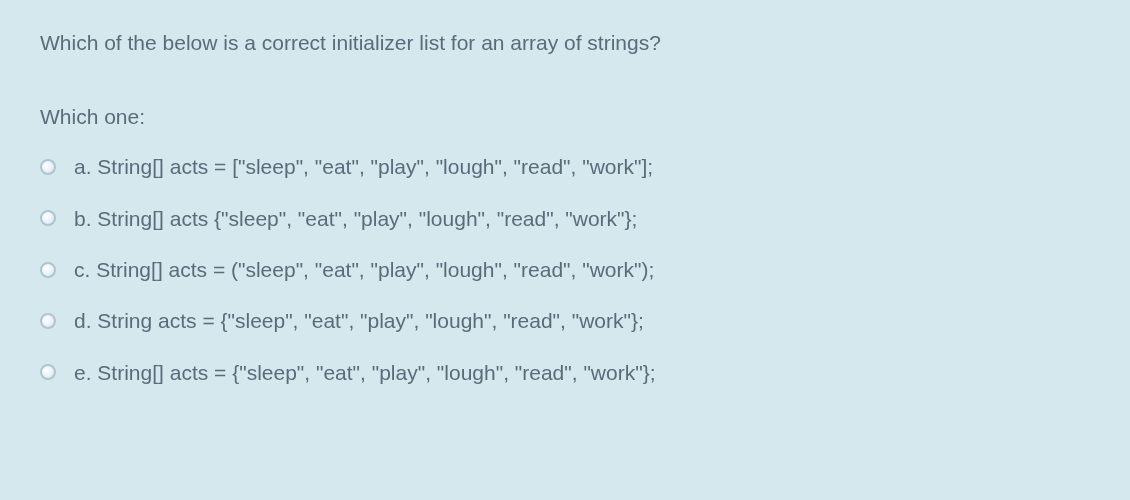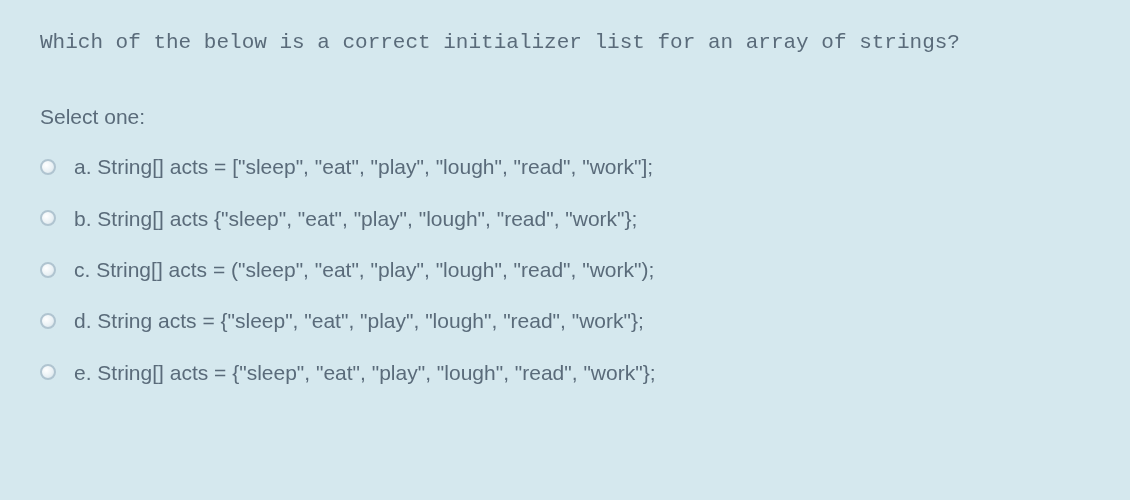--- a/index.html
+++ b/index.html
@@ -13,21 +13,20 @@
       width: 1130px;
       height: 500px;
       padding: 28px 40px;
       color: #5a6b7a;
       font-size: 21px;
     }
     .question-text {
       color: #5a6b7a;
       margin-bottom: 48px;
       line-height: 1.4;
-      font-family: Liberation Mono, monospace;
     }
     .select-one {
       color: #5a6b7a;
       margin-bottom: 24px;
     }
     .options {
       display: flex;
       flex-direction: column;
       gap: 24px;
     }
@@ -48,21 +47,21 @@
     .option-label {
       color: #5a6b7a;
       line-height: 1.3;
     }
   </style>
 </head>
 <body>
 
 <div class="question-text">Which of the below is a correct initializer list for an array of strings?</div>
 
-<div class="select-one">Select one:</div>
+<div class="select-one">Which one:</div>
 
 <div class="options">
   <div class="option-row">
     <div class="radio"></div>
     <div class="option-label">
       <span>a.</span>
       <span>String[] acts = ["sleep", "eat", "play", "lough", "read", "work"];</span>
     </div>
   </div>
   <div class="option-row">

